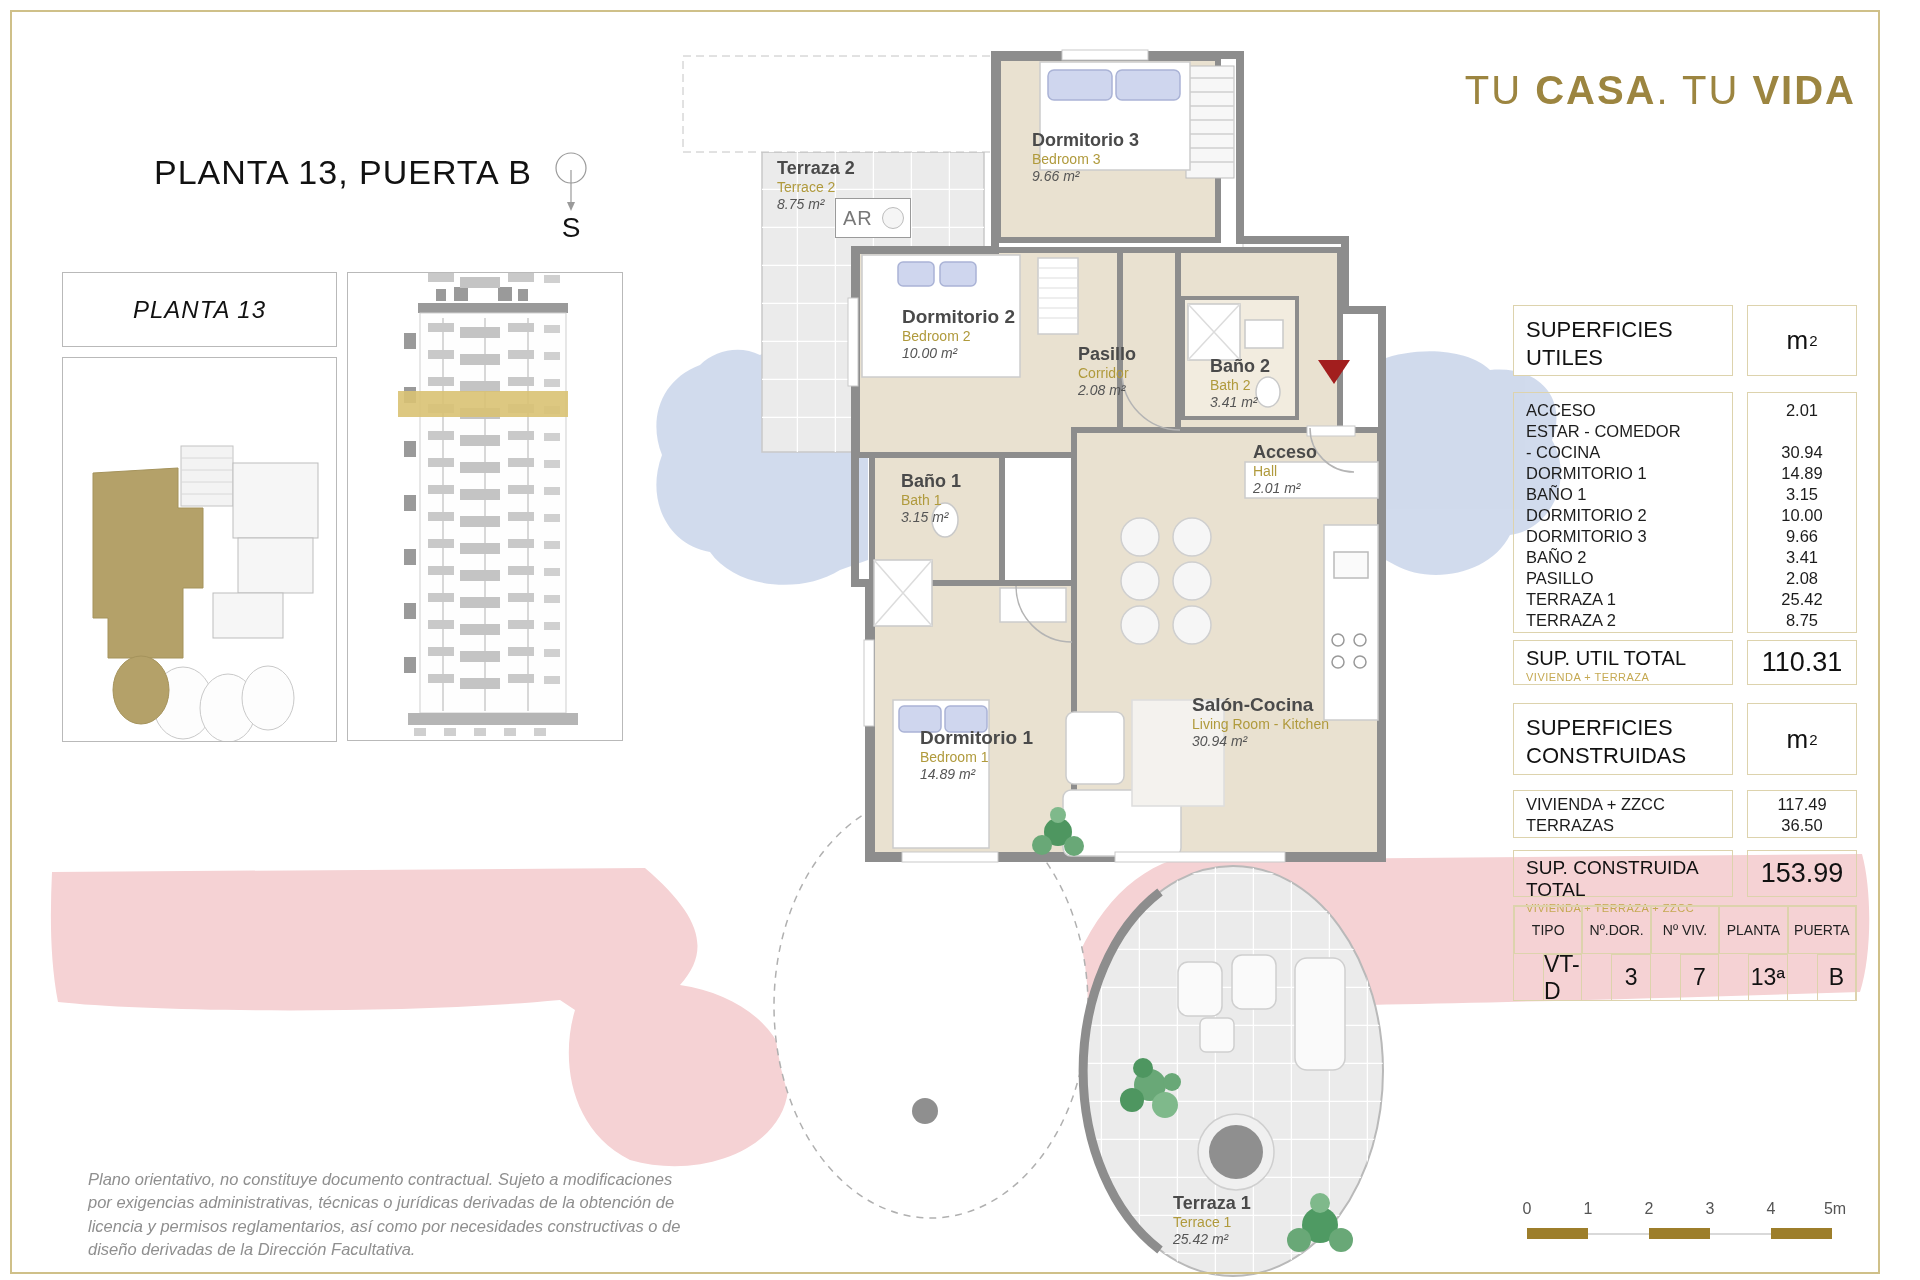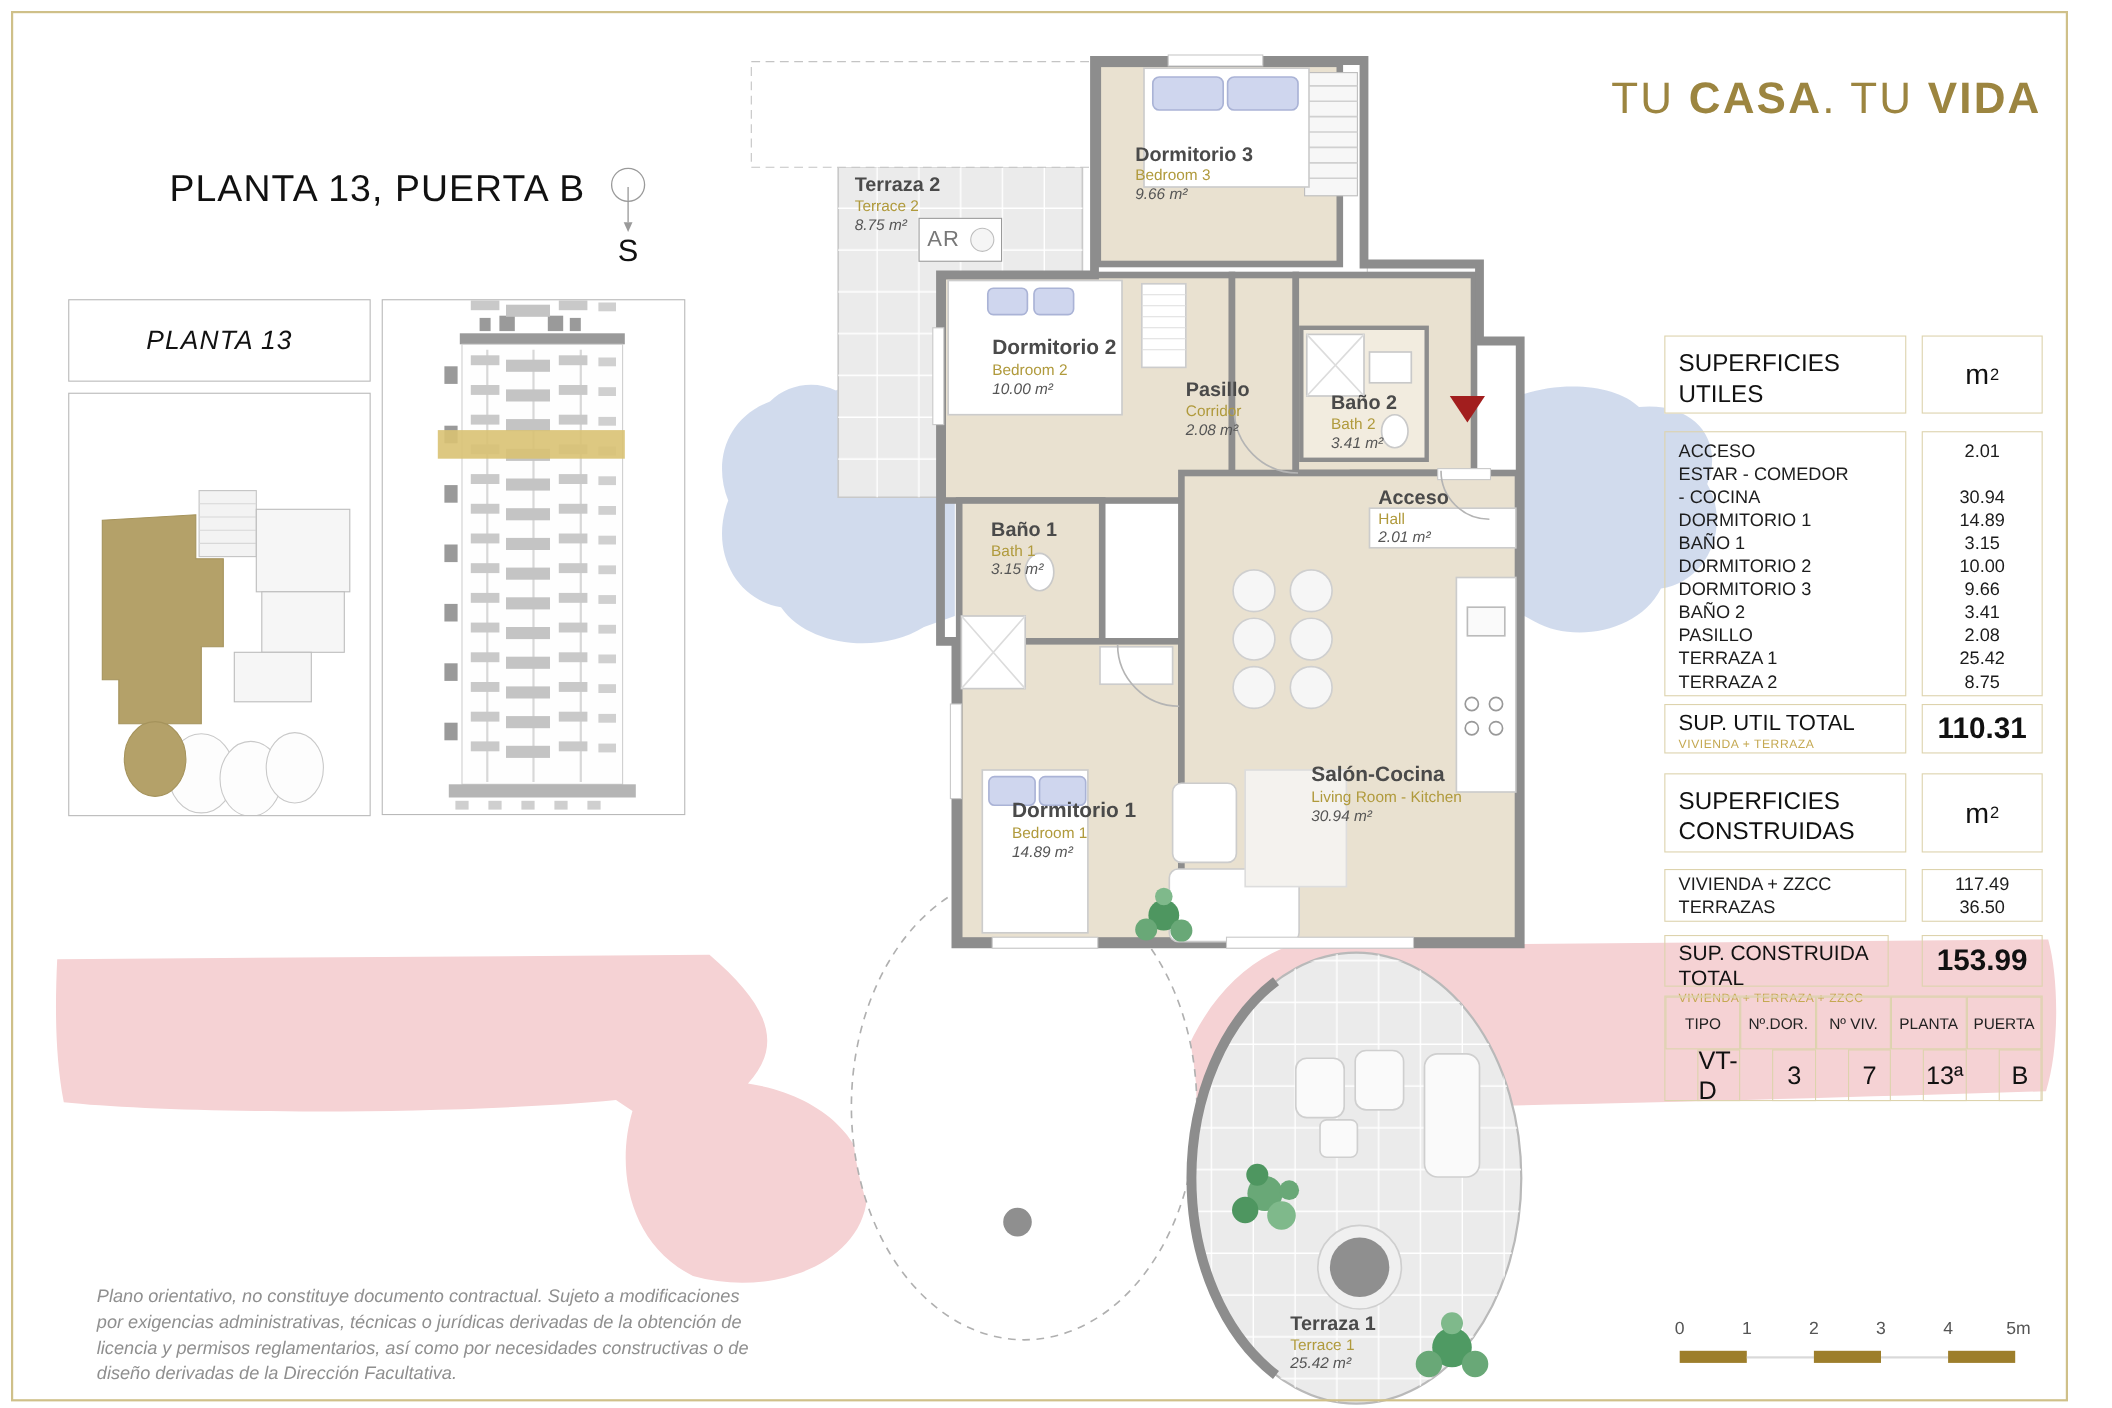--- a/index.html
+++ b/index.html
@@ -21,21 +21,21 @@
   .sect-title{font-size:22px;line-height:1.25;padding:10px 0 0 12px;color:#111;}
   .unit-cell{display:flex;align-items:center;justify-content:center;font-size:26px;color:#111;}
   .unit-cell sup{font-size:15px;margin-left:1px;}
   .rows{padding:7px 0 0 12px;}
   .rowlab{font-size:16.5px;line-height:21px;height:21px;color:#1c1c1c;white-space:pre-line;}
   .rowlab.tall{height:42px;}
   .rowval{font-size:16.5px;line-height:21px;height:21px;text-align:center;color:#1c1c1c;}
   .rowval.tall{height:42px;display:flex;align-items:flex-end;justify-content:center;}
   .total-lab{padding:6px 0 0 12px;font-size:20px;color:#111;}
   .total-sub{padding:1px 0 16px 12px;font-size:11px;color:#c5a952;letter-spacing:.5px;}
-  .total-val{display:flex;align-items:center;justify-content:center;font-size:27px;color:#111;height:100%;font-weight:bold;}
+  .total-val{display:flex;align-items:center;justify-content:center;font-size:27px;color:#111;height:100%;}
 
   .info-table{position:absolute;left:1513px;top:905px;width:344px;height:96px;display:grid;
               grid-template-columns:repeat(5,1fr);grid-template-rows:48px 47px;
               border:1px solid #ddd3ad;box-sizing:border-box;}
   .info-cell{border:1px solid #ddd3ad;display:flex;align-items:center;justify-content:center;box-sizing:border-box;}
   .info-cell.h{font-size:14px;color:#222;}
   .info-cell.v{font-size:23px;color:#111;margin-left:29px;}
 
   .room-label{position:absolute;line-height:1.18;}
   .room-label .nm{display:block;font-weight:bold;font-size:18px;color:#4a4a4a;}
@@ -395,21 +395,21 @@
       <div class="rowlab">TERRAZAS</div>
     </div>
   </div>
   <div class="tbox" style="left:1747px;top:790px;width:110px;height:48px;">
     <div class="rows" style="padding-left:0;padding-top:3px;">
       <div class="rowval">117.49</div>
       <div class="rowval">36.50</div>
     </div>
   </div>
 
-  <div class="tbox" style="left:1513px;top:850px;width:204px;height:47px;">
+  <div class="tbox" style="left:1513px;top:850px;width:220px;height:47px;">
     <div class="total-lab" style="font-size:19px;">SUP. CONSTRUIDA TOTAL</div>
     <div class="total-sub">VIVIENDA + TERRAZA + ZZCC</div>
   </div>
   <div class="tbox" style="left:1747px;top:850px;width:110px;height:47px;">
     <div class="total-val">153.99</div>
   </div>
 
   <div class="info-table">
     <div class="info-cell h">TIPO</div>
     <div class="info-cell h">Nº.DOR.</div>

